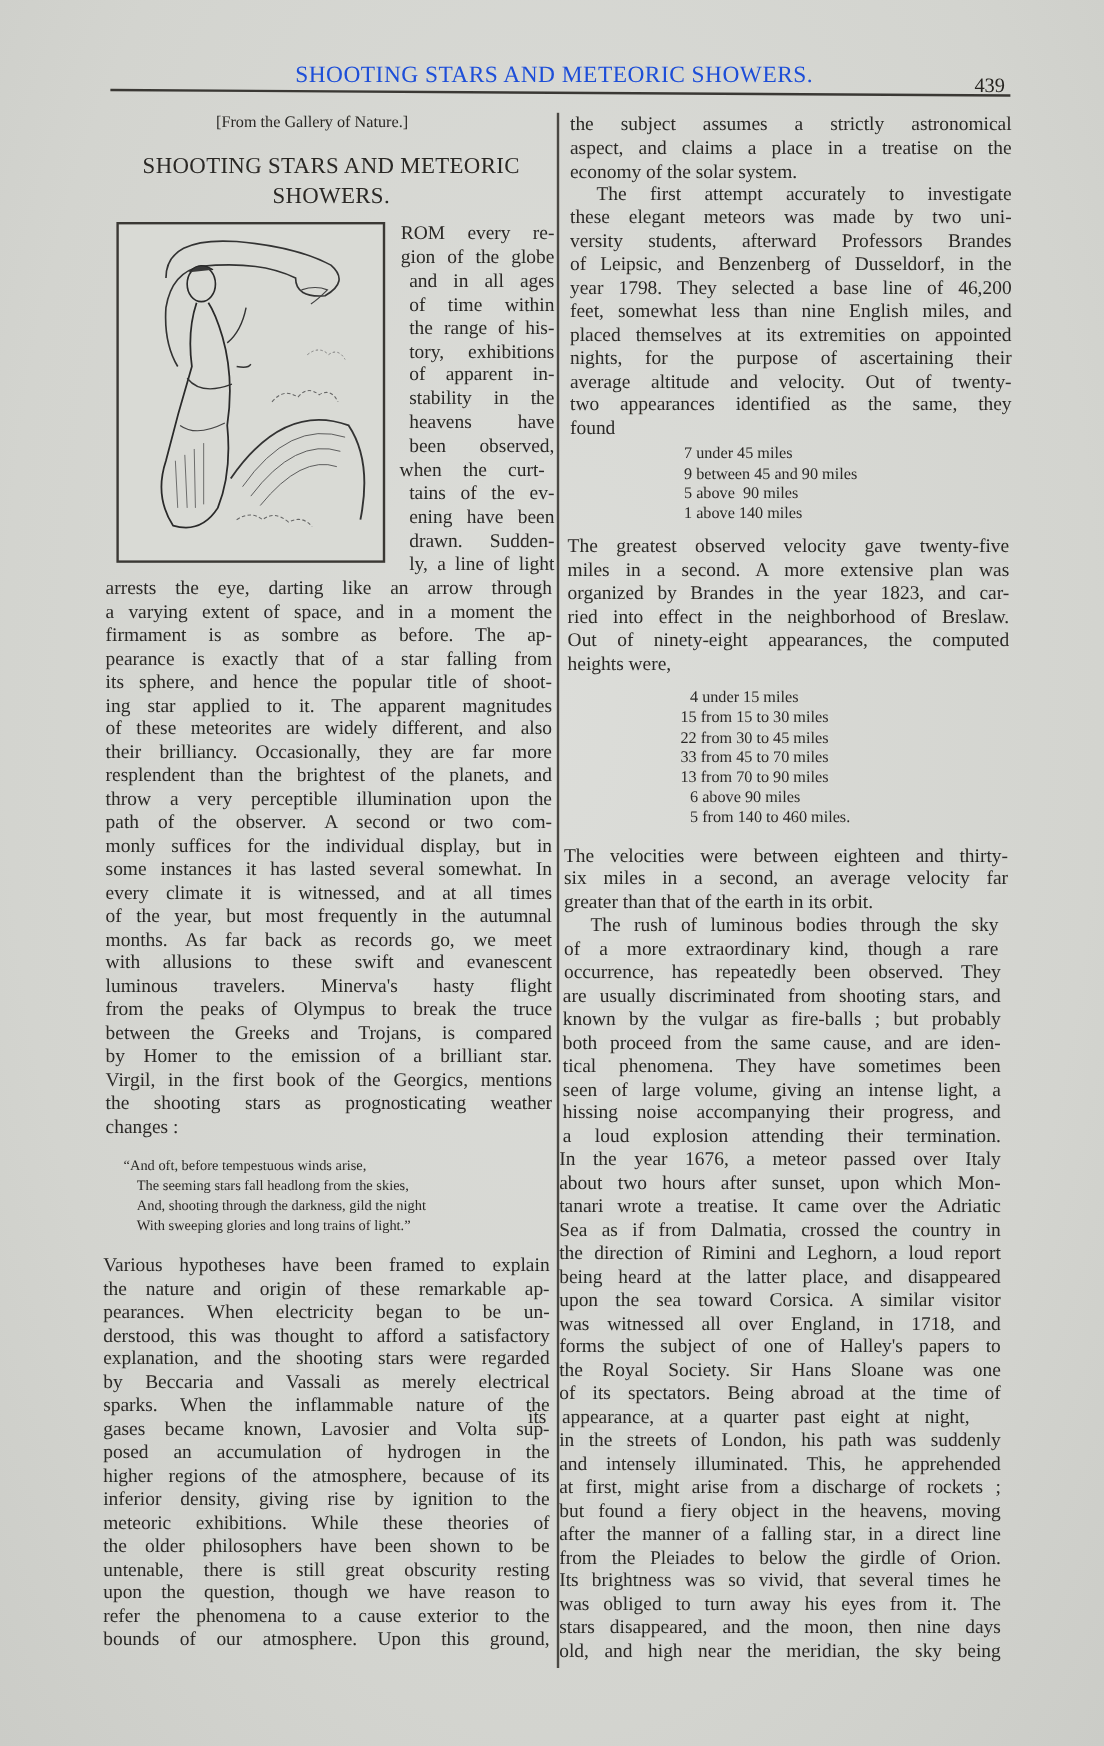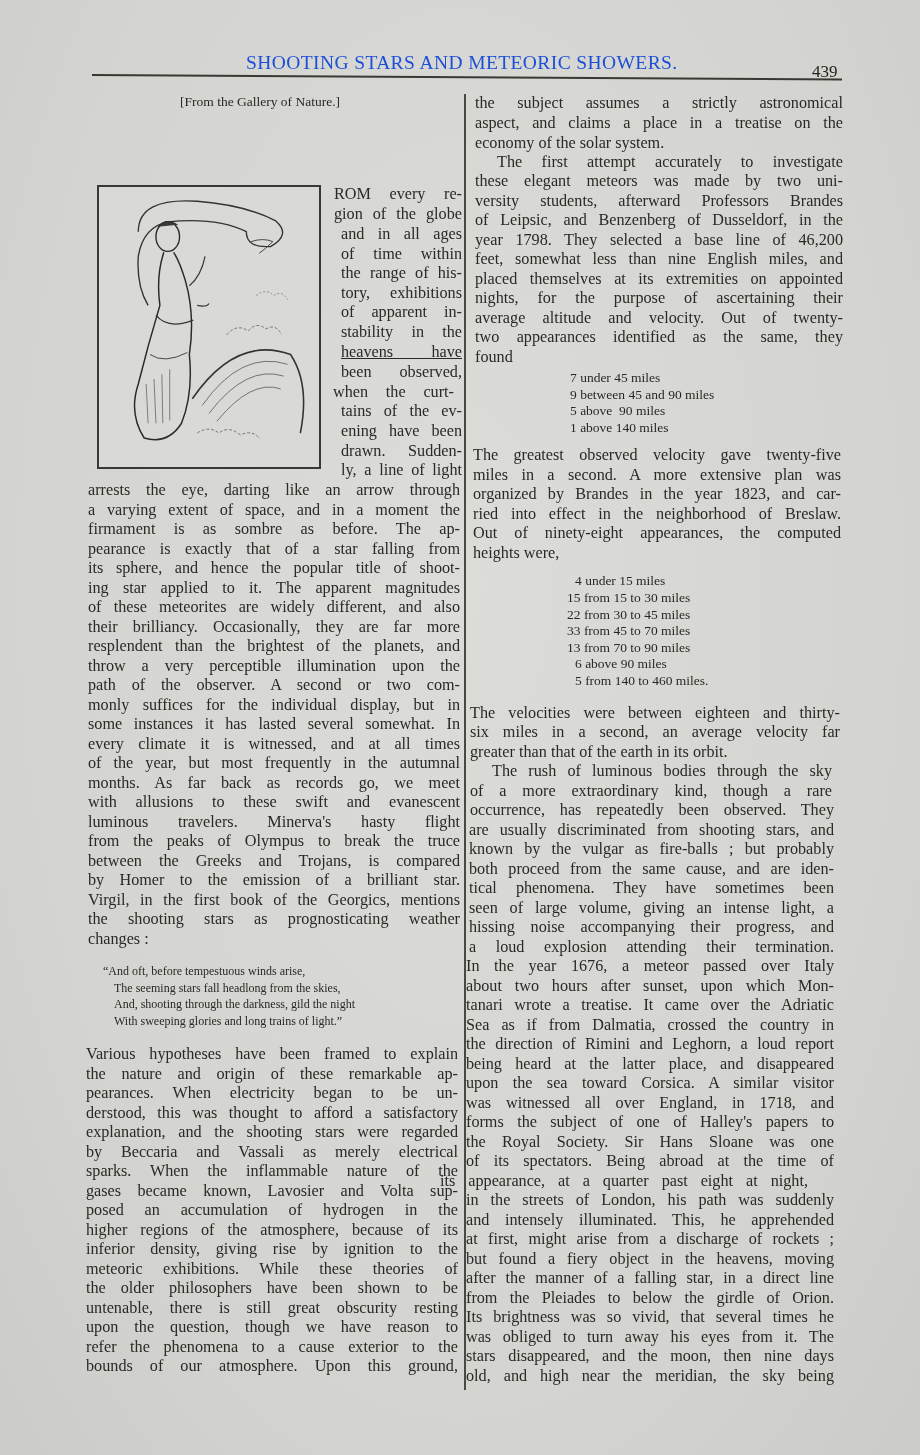--- a/index.html
+++ b/index.html
@@ -51,20 +51,22 @@
 
 <div class="page">
 
   <div class="running-head">SHOOTING STARS AND METEORIC SHOWERS.</div>
   <div class="page-number">439</div>
   <div class="head-rule"></div>
   <div class="col-rule"></div>
 
   <div class="source">[From the Gallery of Nature.]</div>
   <div class="article-title">
+    <div>SHOOTING STARS AND METEORIC</div>
+    <div>SHOWERS.</div>
   </div>
 
   <div class="figure">
     <svg viewBox="0 0 224 284">
 
       <path d="M95 215 Q140 150 195 170 Q215 200 205 250" fill="none" stroke="#333" stroke-width="1.6"></path>
       <path d="M105 222 Q145 165 192 180" fill="none" stroke="#555" stroke-width="0.8"></path>
       <path d="M112 230 Q150 180 188 192" fill="none" stroke="#555" stroke-width="0.8"></path>
       <path d="M120 238 Q155 195 185 205" fill="none" stroke="#555" stroke-width="0.8"></path>
 
@@ -89,21 +91,21 @@
 
   <div>
     <div class="line j" style="left:334px;top:185px;width:128px;">ROM every re-</div>
     <div class="line j" style="left:334px;top:205px;width:128px;">gion of the globe</div>
     <div class="line j" style="left:341px;top:225px;width:121px;">and in all ages</div>
     <div class="line j" style="left:341px;top:245px;width:121px;">of time within</div>
     <div class="line j" style="left:341px;top:264px;width:121px;">the range of his-</div>
     <div class="line j" style="left:341px;top:284px;width:121px;">tory, exhibitions</div>
     <div class="line j" style="left:341px;top:303px;width:121px;">of apparent in-</div>
     <div class="line j" style="left:341px;top:323px;width:121px;">stability in the</div>
-    <div class="line j" style="left:341px;top:343px;width:121px;text-decoration:underline;">heavens have</div>
+    <div class="line j" style="left:341px;top:343px;width:121px;">heavens have</div>
     <div class="line j" style="left:341px;top:363px;width:121px;">been observed,</div>
     <div class="line j" style="left:333px;top:383px;width:121px;">when the curt-</div>
     <div class="line j" style="left:341px;top:402px;width:121px;">tains of the ev-</div>
     <div class="line j" style="left:341px;top:422px;width:121px;">ening have been</div>
     <div class="line j" style="left:341px;top:442px;width:121px;">drawn. Sudden-</div>
     <div class="line j" style="left:341px;top:461px;width:121px;">ly, a line of light</div>
 
     <div class="line j" style="left:88px;top:481px;width:372px;">arrests the eye, darting like an arrow through</div>
     <div class="line j" style="left:88px;top:501px;width:372px;">a varying extent of space, and in a moment the</div>
     <div class="line j" style="left:88px;top:520px;width:372px;">firmament is as sombre as before. The ap-</div>

